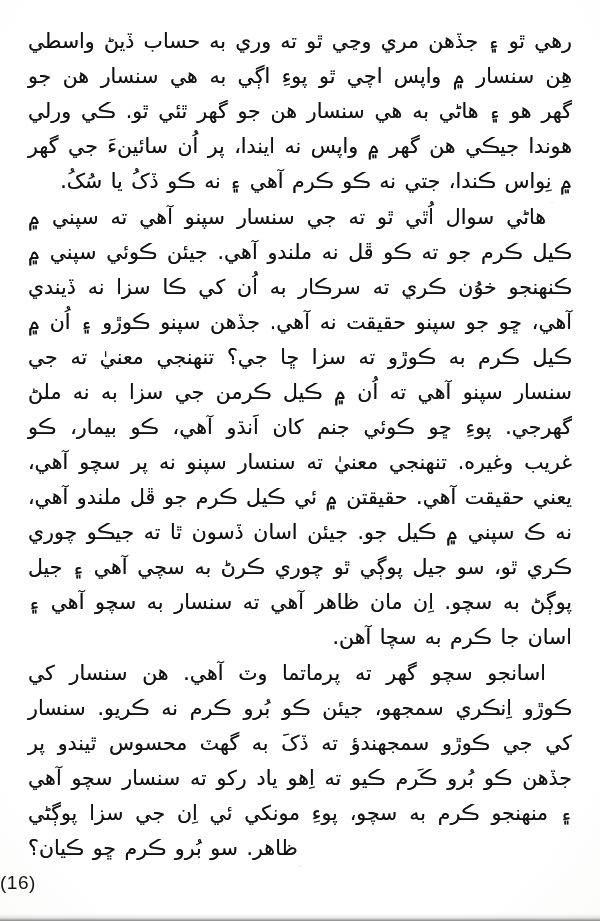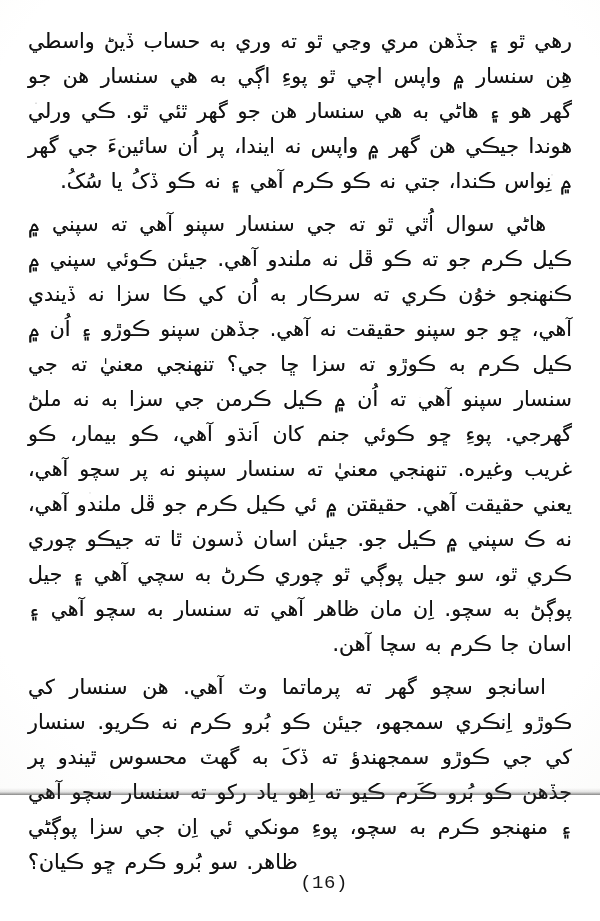--- a/index.html
+++ b/index.html
@@ -12,21 +12,21 @@
     width: 600px;
     height: 921px;
     overflow: hidden;
     font-family: "DejaVu Sans", sans-serif;
   }
 
   
   .page-scan {
     position: relative;
     width: 600px;
-    height: 795px;
+    height: 921px;
     background: #fefefe;
     box-sizing: border-box;
     
     background-image:
       radial-gradient(ellipse 105% 100% at 50% 45%, #ffffff 60%, #f7f7f5 88%, #ededea 100%);
   }
 
   
   .scan-noise {
     position: absolute;
@@ -74,35 +74,33 @@
     text-shadow: 0 0 .35px rgba(0,0,0,.55);
   }
   p.para.indent {
     text-indent: 26px;
   }
   p.para.last-center-ish {
     text-align-last: left;
   }
 
   .para + .para {
-    margin-top: 8px;
+    margin-top: 1px;
   }
 
   .page-number {
     position: absolute;
     left: 0;
     right: 0;
     top: 872px;
-    text-align: center;
     direction: ltr;
     color: #151515;
-    font-family: Liberation Mono, monospace;
+    font-family: Liberation Sans, sans-serif;
     font-size: 19px;
     letter-spacing: .5px;
-    padding-left: 48px;
   }
 </style>
 </head>
 <body>
 
 <div class="page-scan">
 
   <div class="text-block">
 
     <p class="para">رهي ٿو ۽ جڏهن مري وڃي ٿو ته وري به حساب ڏيڻ واسطي هِن سنسار ۾ واپس اچي ٿو پوءِ اڳي به هي سنسار هن جو گهر هو ۽ هاڻي به هي سنسار هن جو گهر ٿئي ٿو. ڪي ورلي هوندا جيڪي هن گهر ۾ واپس نه ايندا، پر اُن سائينءَ جي گهر ۾ نِواس ڪندا، جتي نه ڪو ڪرم آهي ۽ نه ڪو ڏکُ يا سُکُ.</p>

